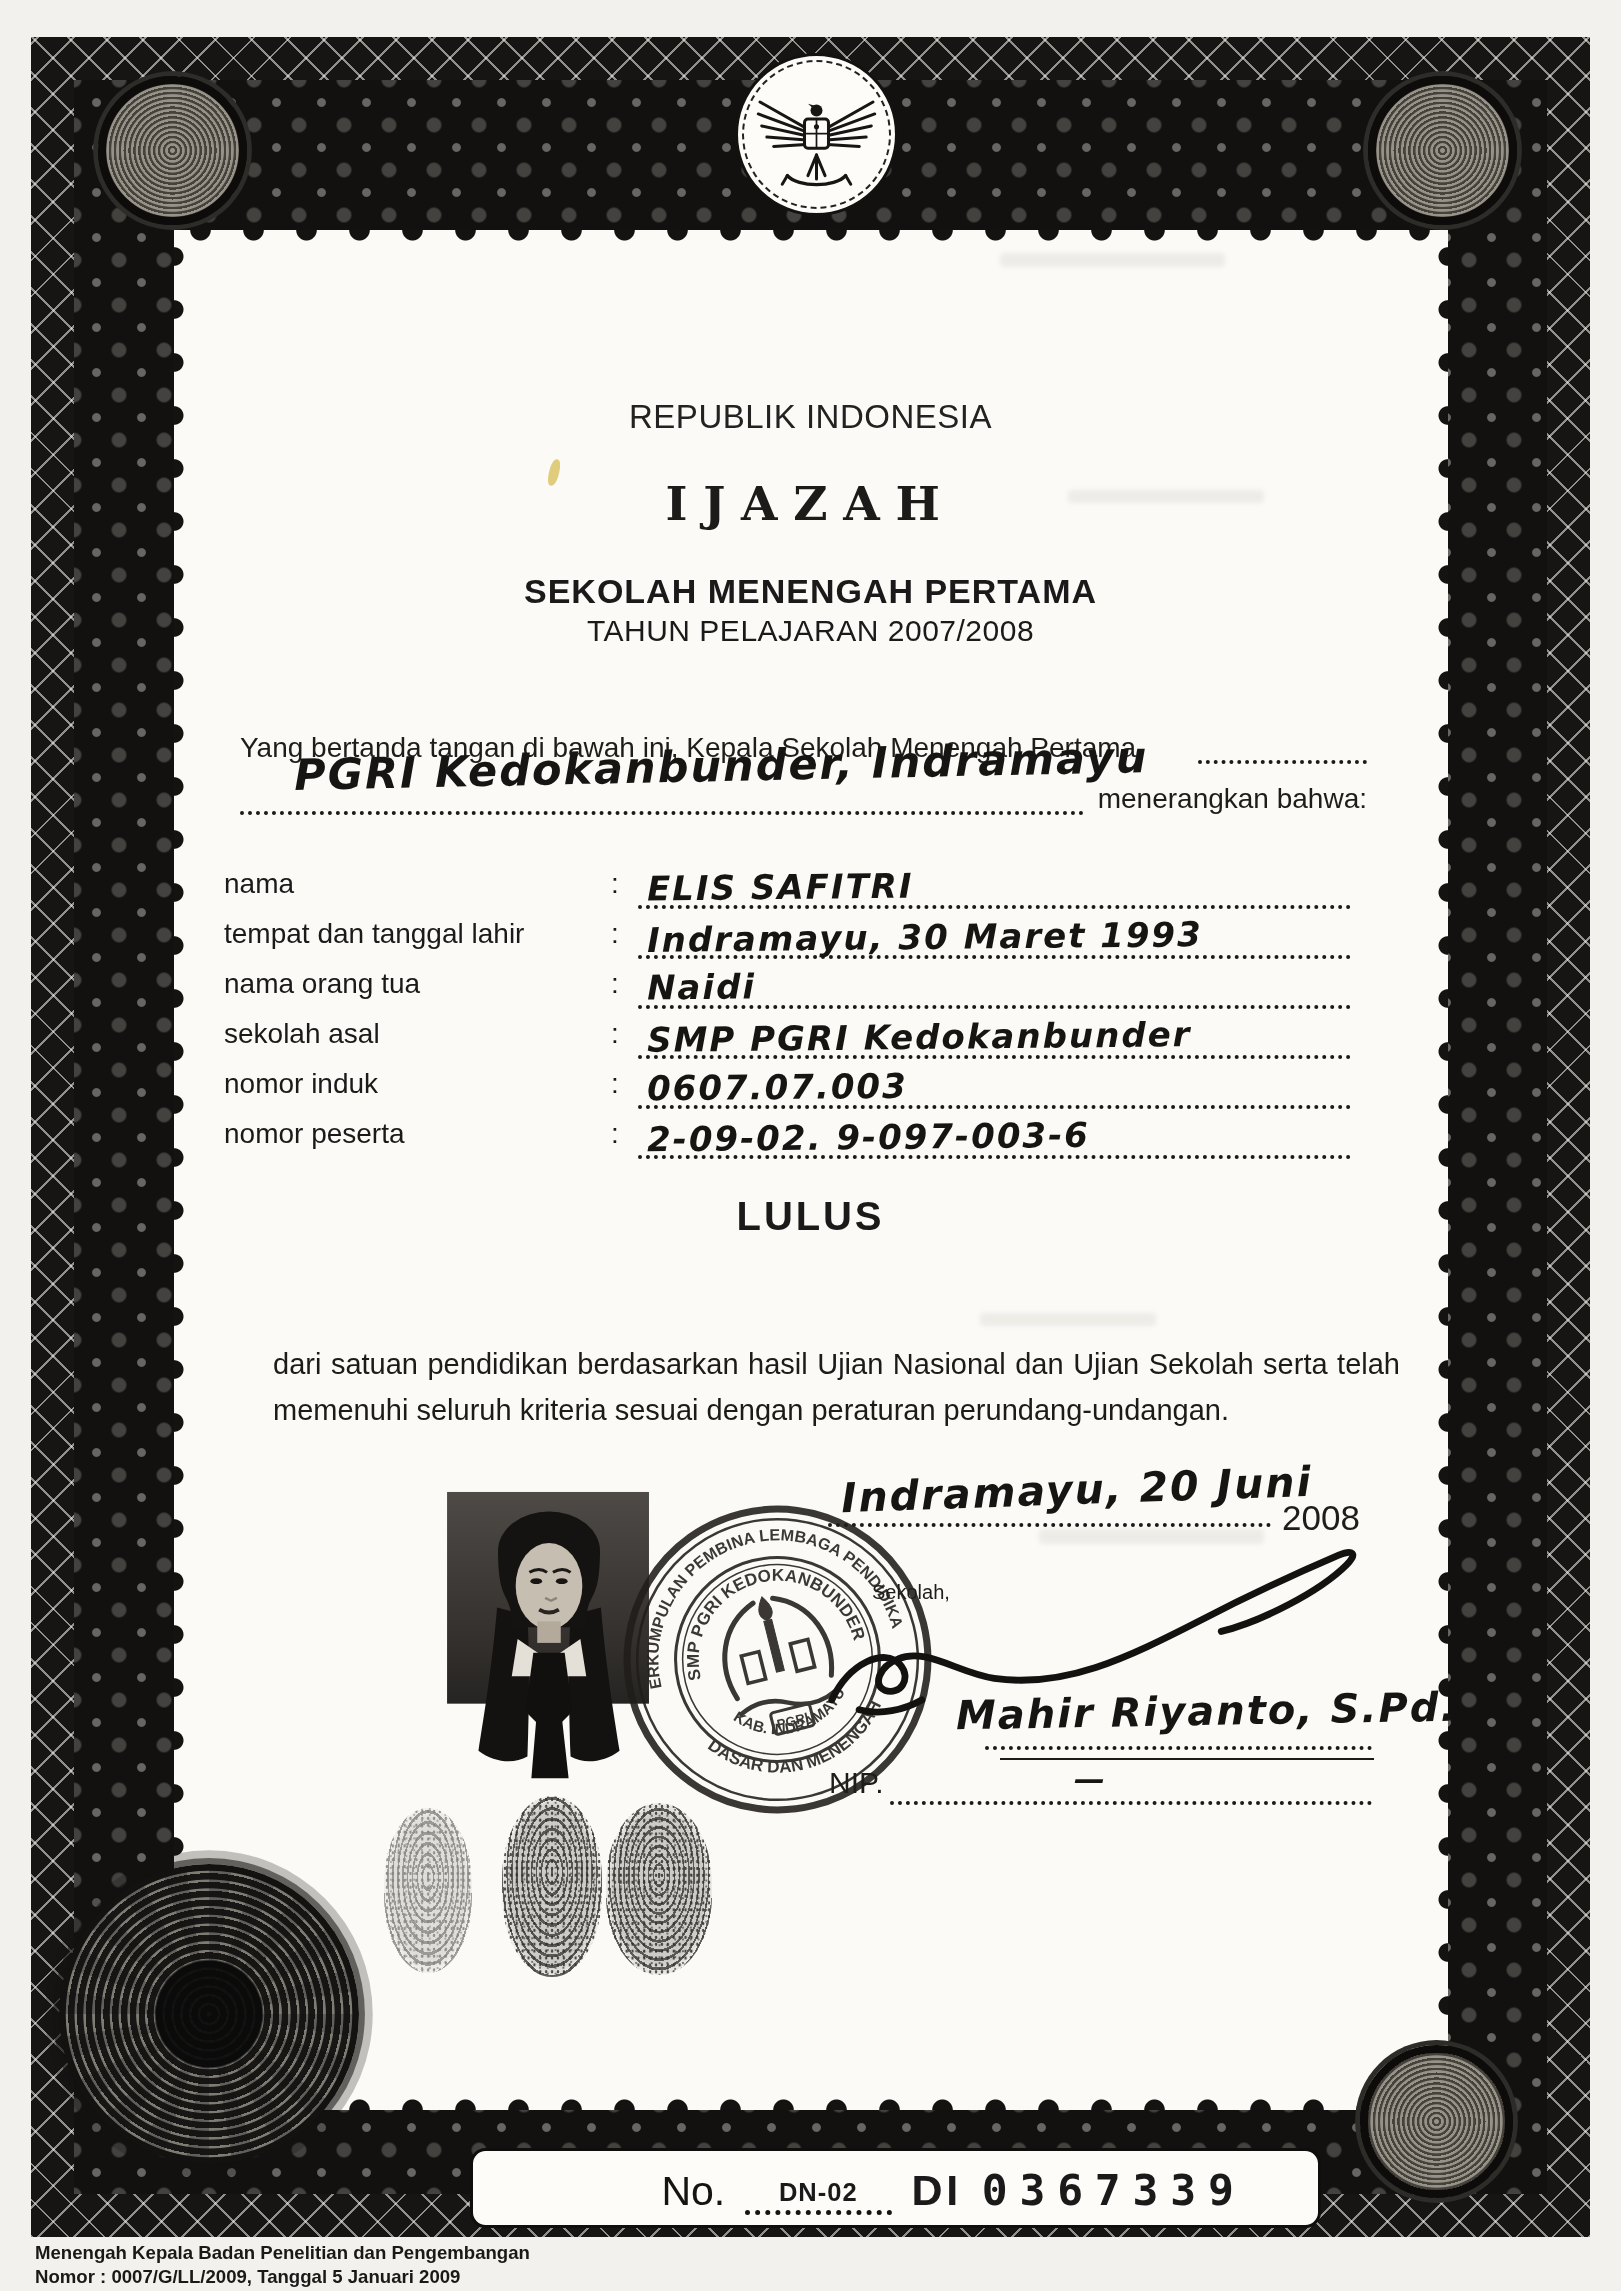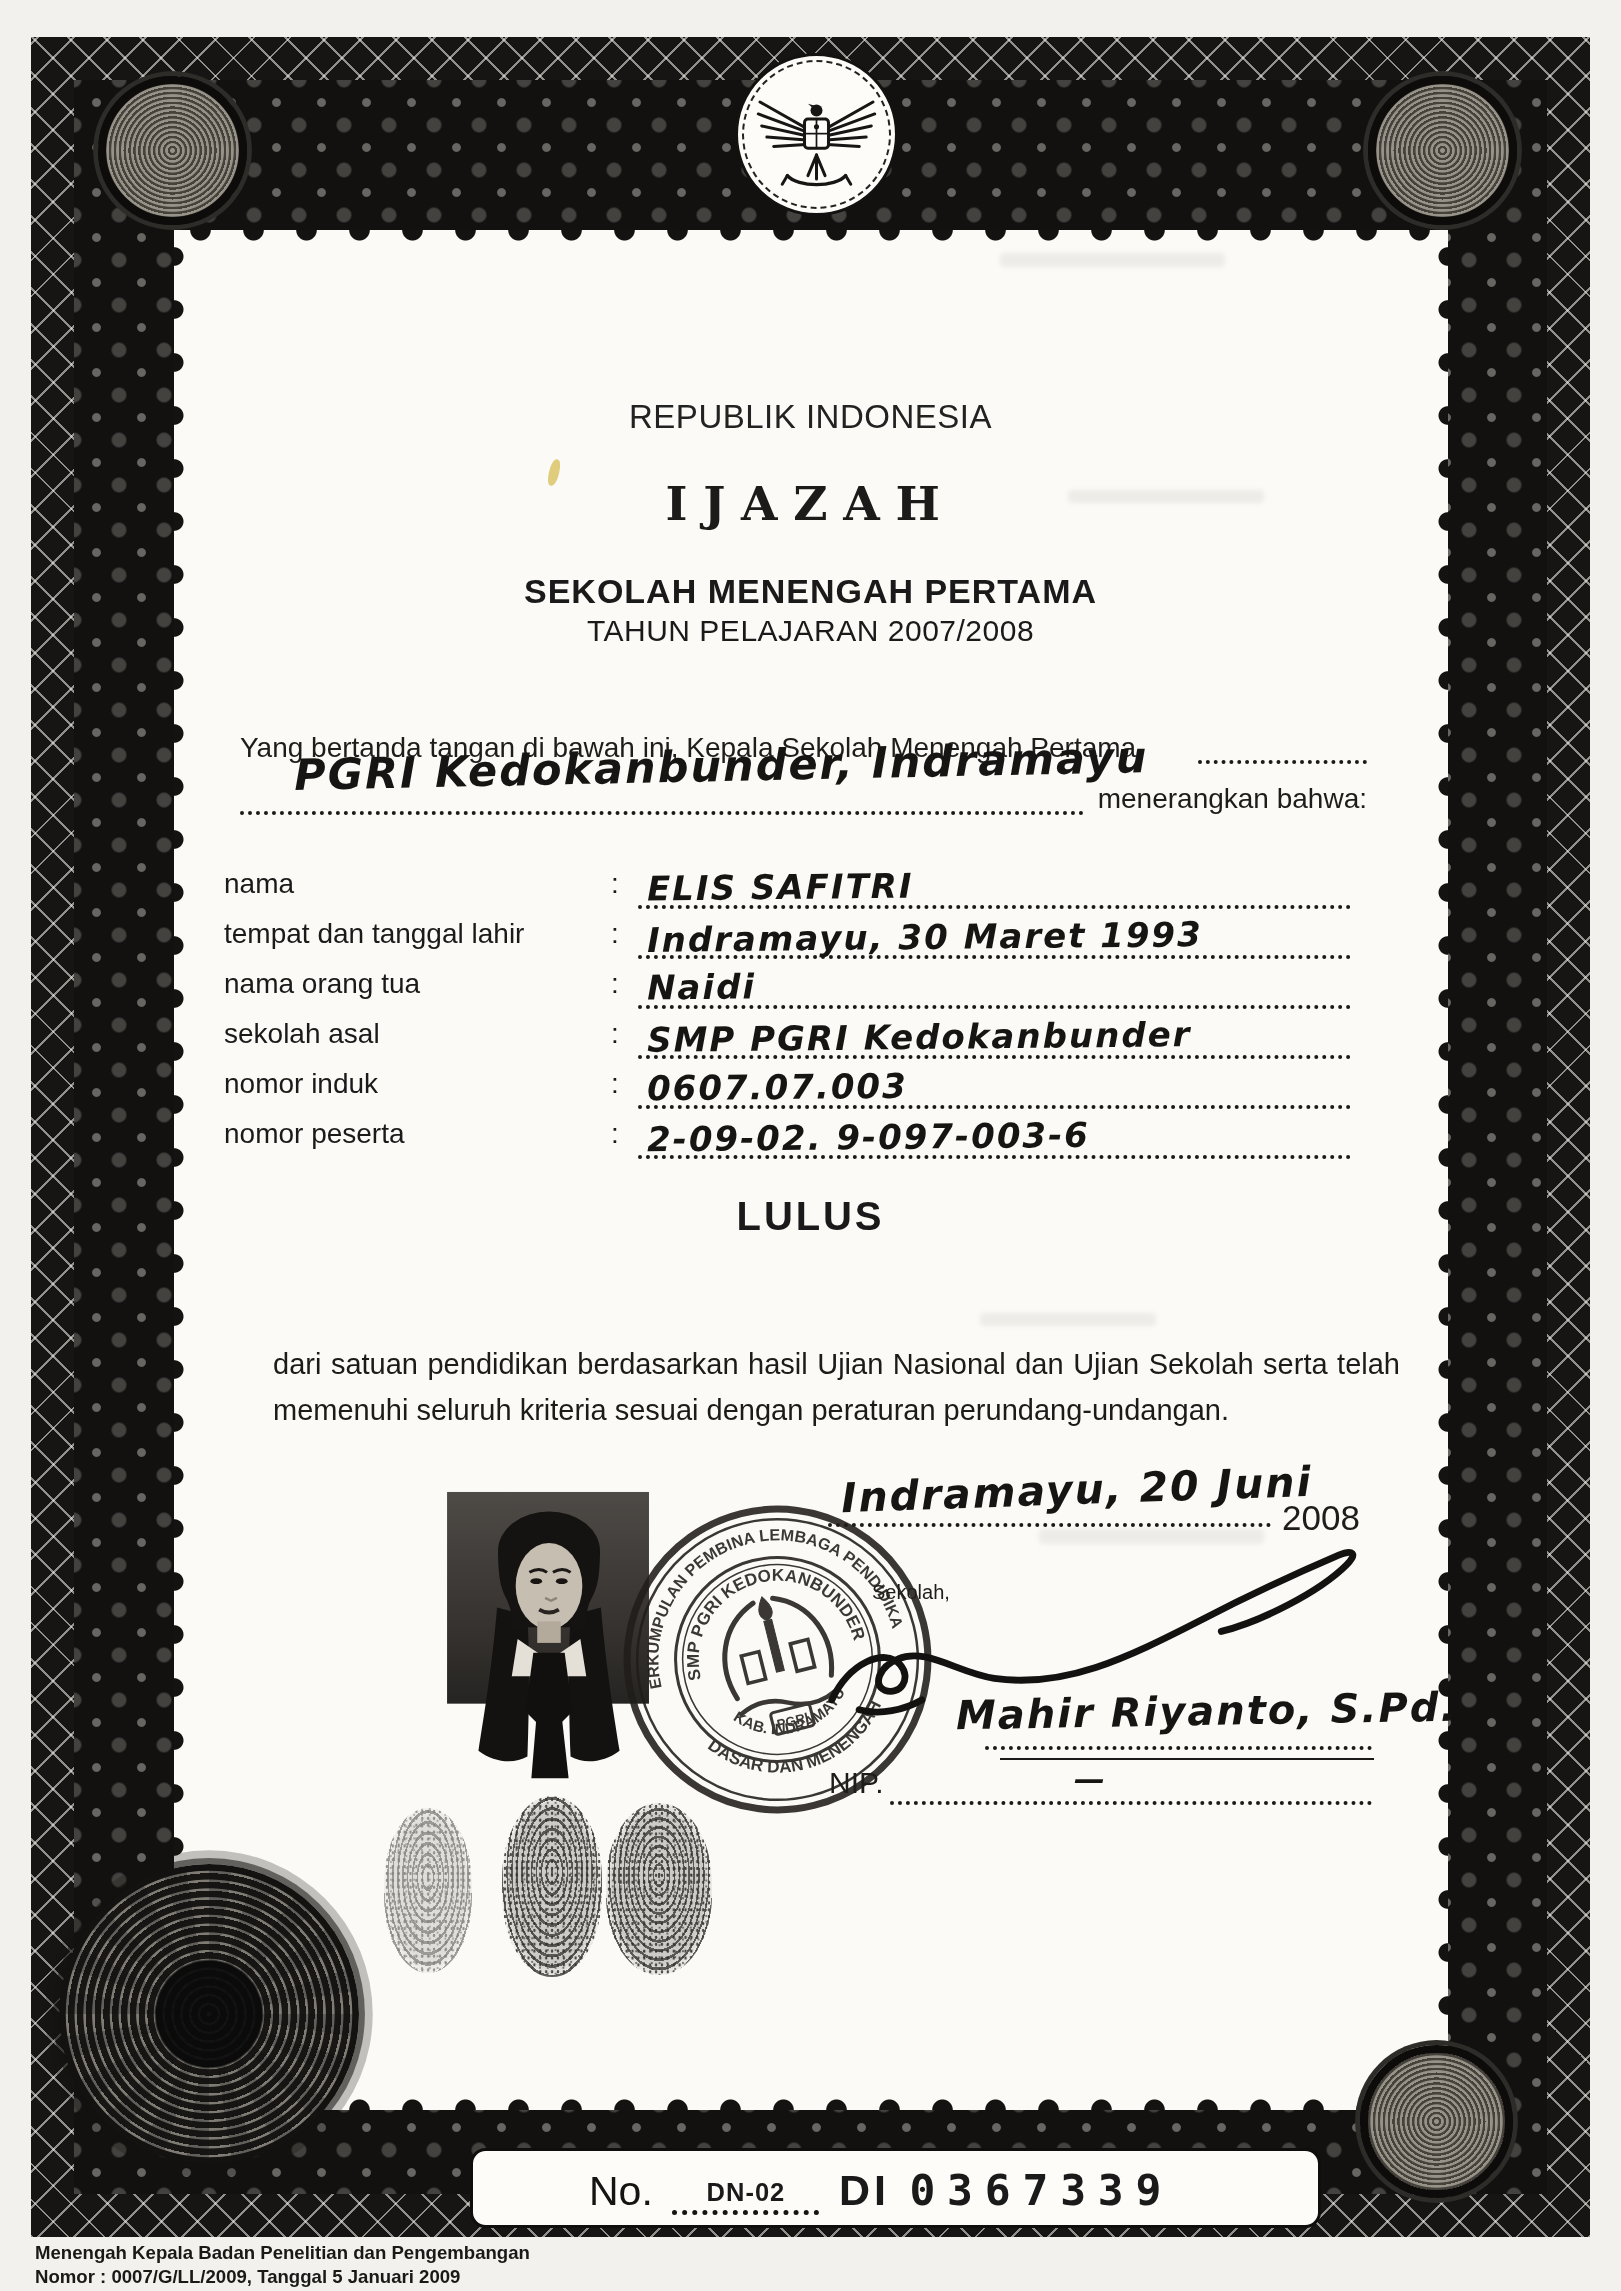--- a/index.html
+++ b/index.html
@@ -109,21 +109,21 @@
       repeating-radial-gradient(ellipse at 50% 42%, rgba(16,14,12,.75) 0 1.5px, transparent 1.5px 4.9px),
       radial-gradient(rgba(16,14,12,.85) 1px, transparent 1.6px) 0 0/5.9px 6.9px,
       radial-gradient(rgba(16,14,12,.6) 1px, transparent 1.5px) 2.9px 3.9px/7.8px 5.9px,
       radial-gradient(ellipse, rgba(30,26,22,.25) 0 60%, transparent 75%);
   }
 
   
   .serial-box {
     position:absolute; left:470px; top:2148px; width:851px; height:80px; z-index:6;
     background:#fdfcf9; border:3.9px solid #0f0e0c; border-radius:15.7px;
-    display:flex; align-items:flex-end; padding:0 0 9.8px 116px; gap:19.6px;
+    display:flex; align-items:flex-end; padding:0 0 9.8px 116px; gap:19.6px;justify-content:center;
   }
   .serial-no { font-size:41px; color:#161412; }
   .dn-stack { width:147px; text-align:center; }
   .dn-code { display:block; font-size:25.5px; font-weight:700; letter-spacing:1px; }
   .dn-dots { height:7.8px; border-bottom:5.9px dotted #161412; }
   .serial-di  { font-size:43px; font-weight:600; letter-spacing:3.9px; }
   .serial-num { font-family:"DejaVu Sans Mono", monospace; font-size:43px; font-weight:700; letter-spacing:11.8px; }
 
   .footer-note { position:absolute; left:35px; top:2241px; font-size:18.6px; font-weight:700; line-height:23.5px; color:#1b1918; }
 </style>

